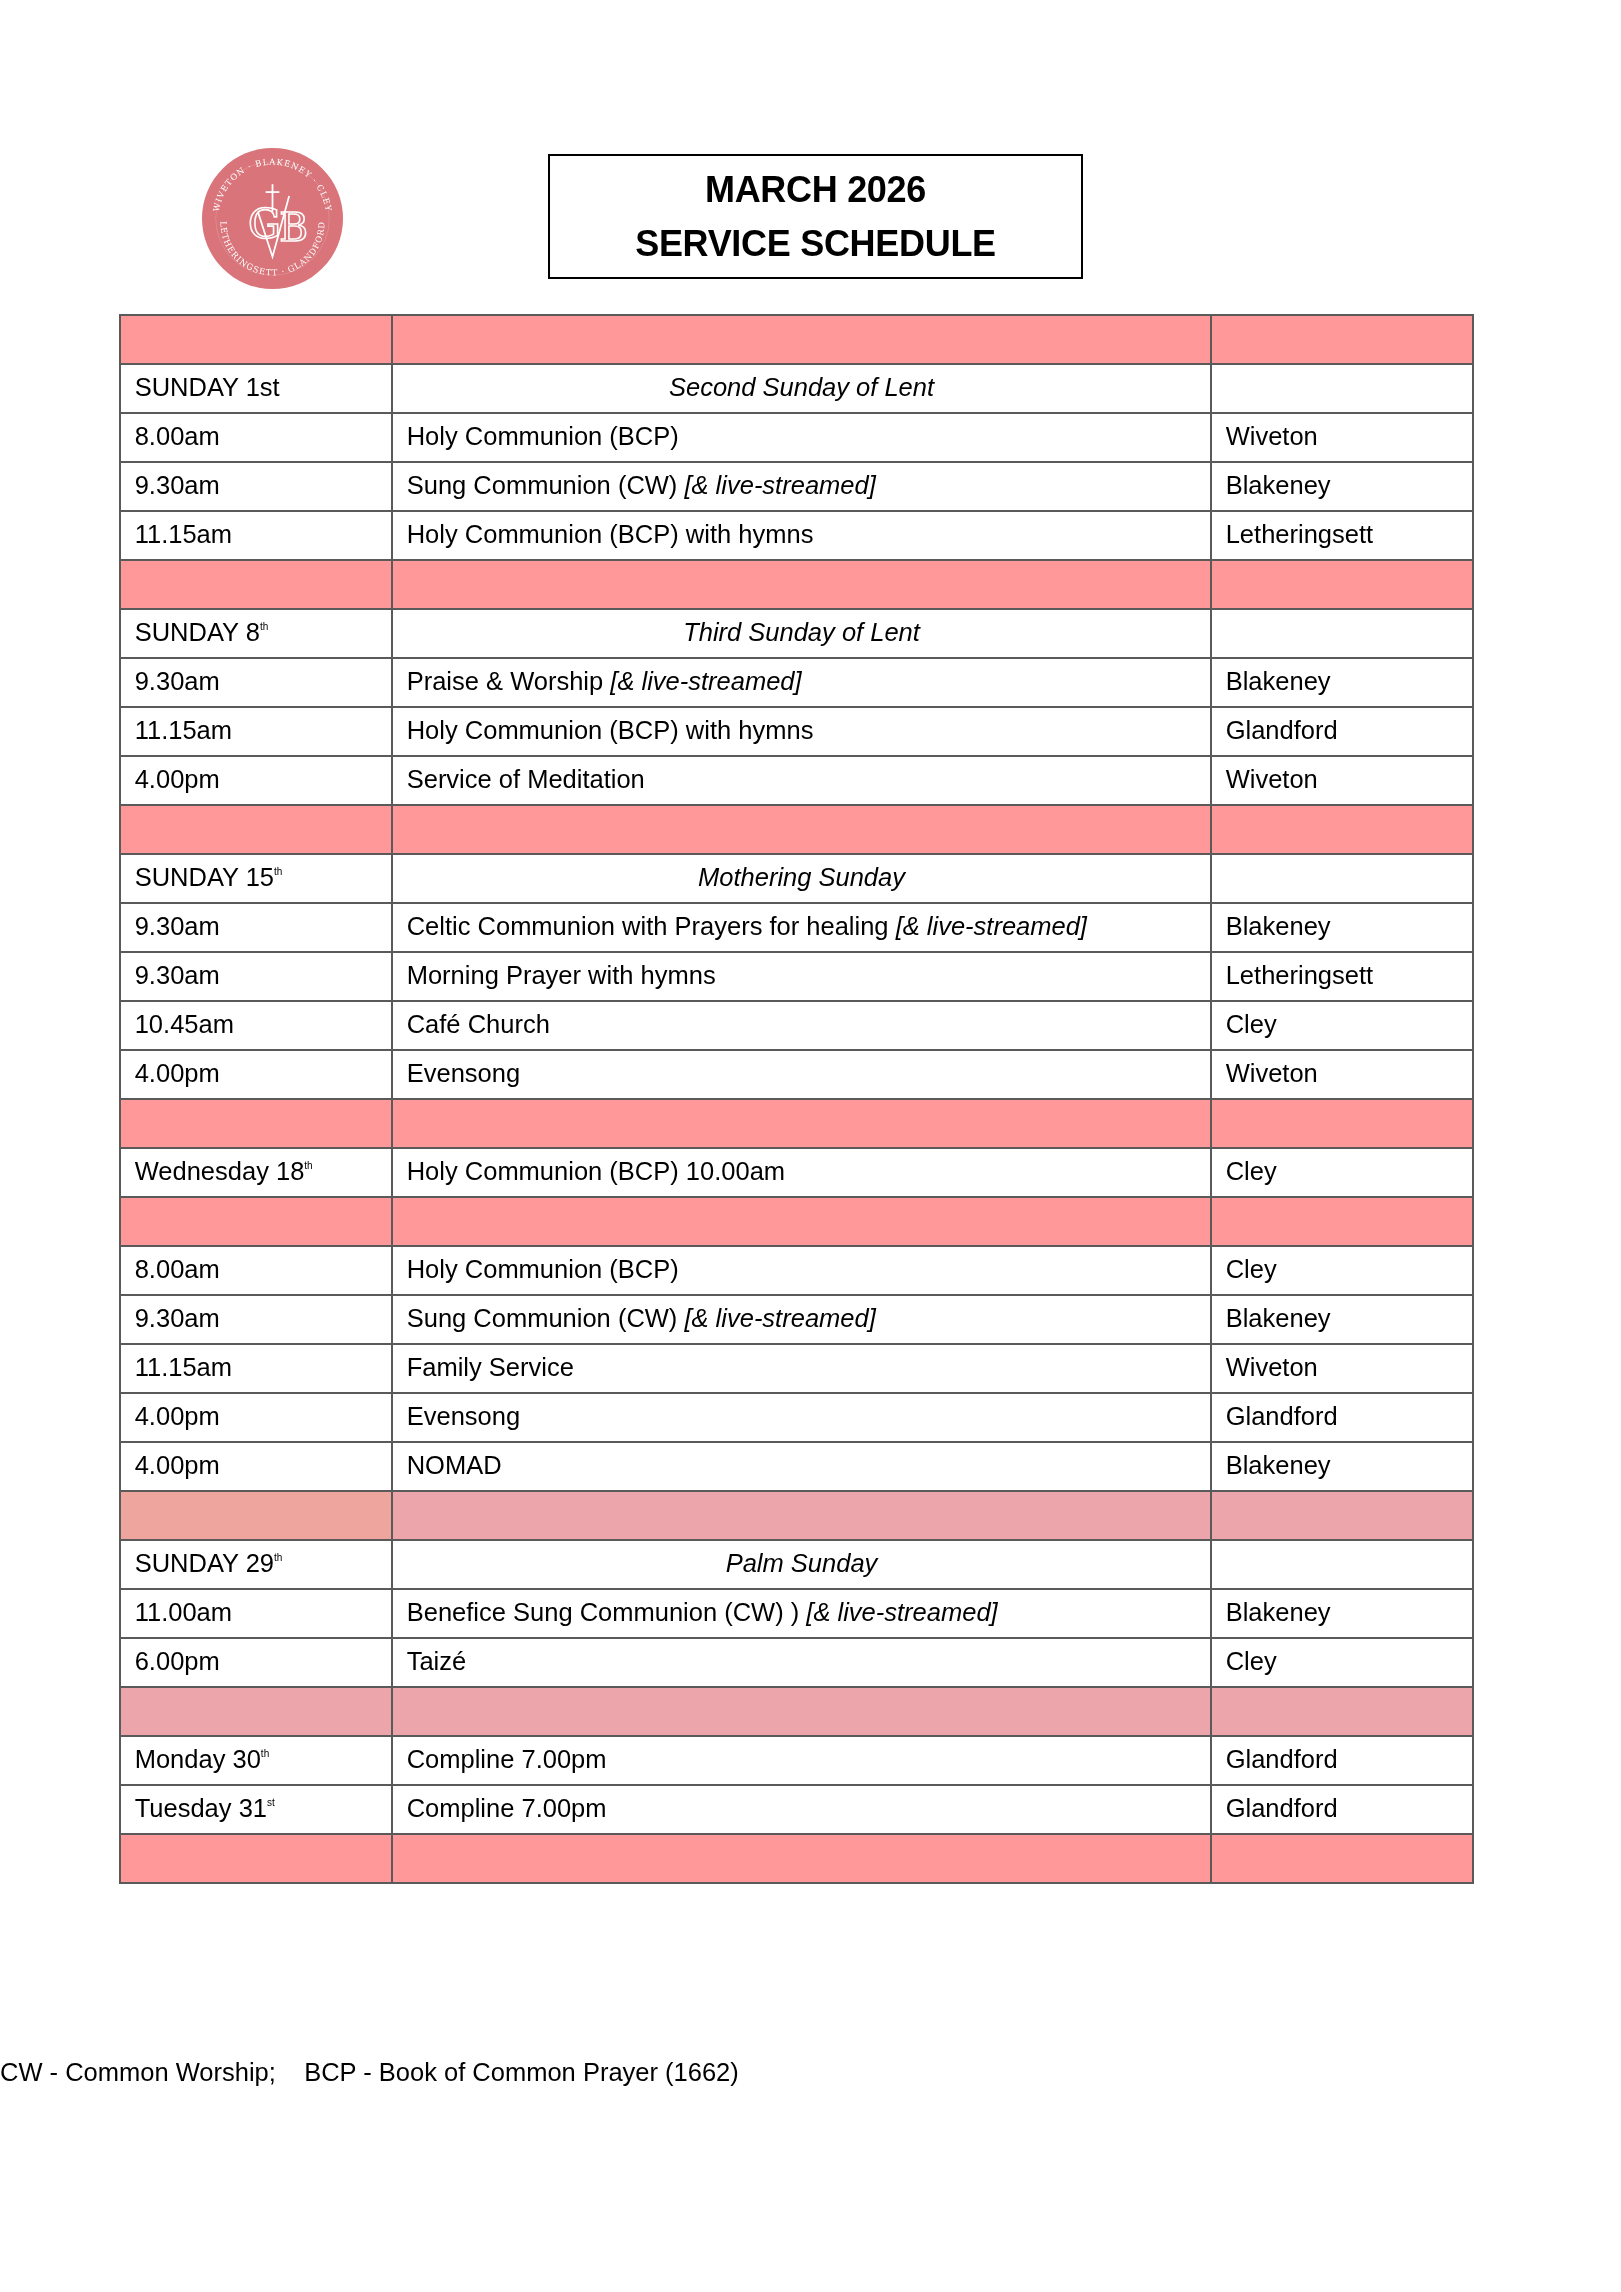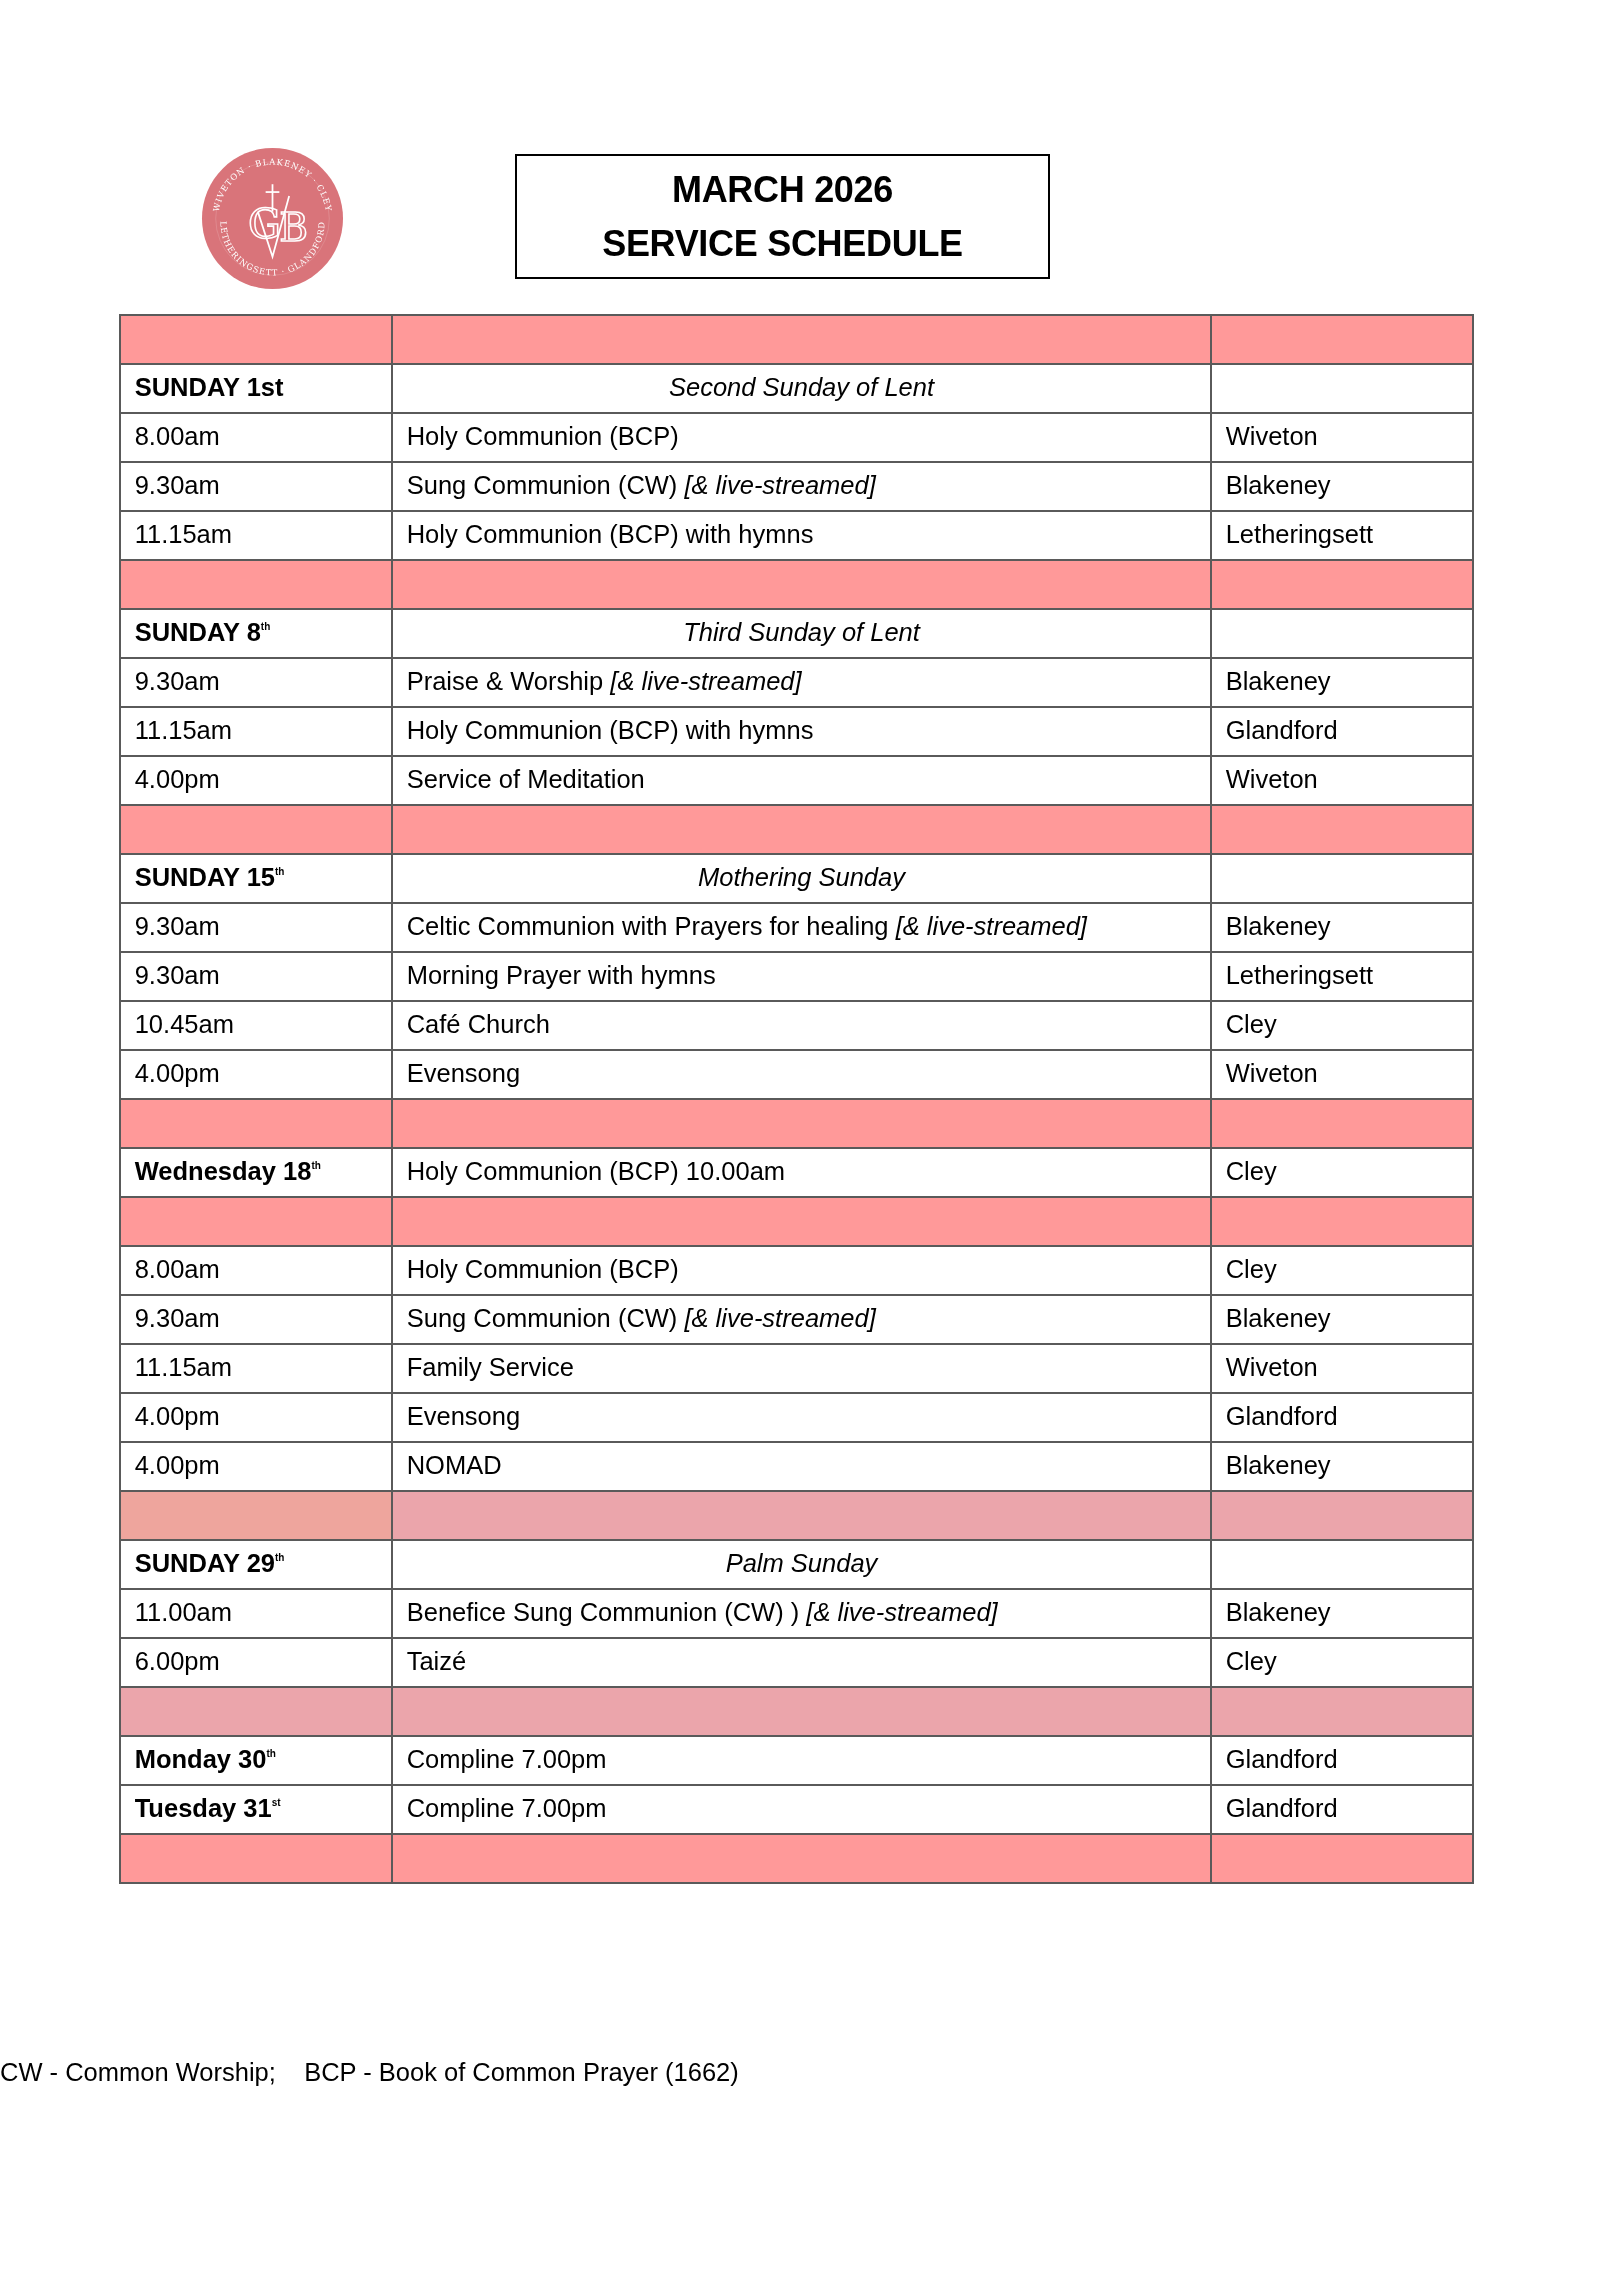--- a/index.html
+++ b/index.html
@@ -4,42 +4,42 @@
 <style>
   html, body { margin: 0; padding: 0; background: #ffffff; }
   body {
     width: 1621px; height: 2293px; position: relative; overflow: hidden;
     font-family: "Liberation Sans", "DejaVu Sans", sans-serif; color: #000;
   }
   .logo {
     position: absolute; left: 201px; top: 147px; width: 143px; height: 143px;
   }
   .title-box {
-    position: absolute; left: 515px; top: 154px; width: 535px; height: 125px;
+    position: absolute; left: 548px; top: 154px; width: 535px; height: 125px;
     border: 2px solid #000; box-sizing: border-box;
     display: flex; flex-direction: column; align-items: center; justify-content: center;
     font-weight: bold; font-size: 36px; line-height: 54px; letter-spacing: -0.3px;
   }
   table.schedule {
     position: absolute; left: 119px; top: 314px; width: 1354px;
     border-collapse: collapse; table-layout: fixed;
   }
   table.schedule td {
     border: 2px solid #5a5a5a; height: 49px; padding: 0 13.7px;
     font-size: 25.5px; vertical-align: top; padding-top: 7.8px; box-sizing: border-box;
     white-space: nowrap; overflow: hidden;
   }
   col.c1 { width: 272px; }
   col.c2 { width: 819px; }
   col.c3 { width: 262px; }
   tr.sep td { background: var(--sep, #FF9999); }
   tr.sep td.alt1 { background: var(--alt1, #EEA59D); }
   tr.sep.alt td { background: var(--alt2, #EBA5AB); }
   tr.sep.alt td.alt1 { background: var(--alt1, #EEA59D); }
-  td.day { font-weight: bold; }
+  td.day { font-weight: normal; }
   td.occasion { text-align: center; }
   .occ-main { font-weight: normal; font-style: italic; }
   .occ-sub { font-style: italic; font-weight: normal; }
   .note { font-style: italic; }
   sup { font-size: 10px; vertical-align: 0; position: relative; top: -10.8px; }
   .footer {
     position: absolute; left: 0; width: 1352px; top: 2058px; text-align: left;
     font-size: 25.5px; white-space: pre;
   }
 </style>

